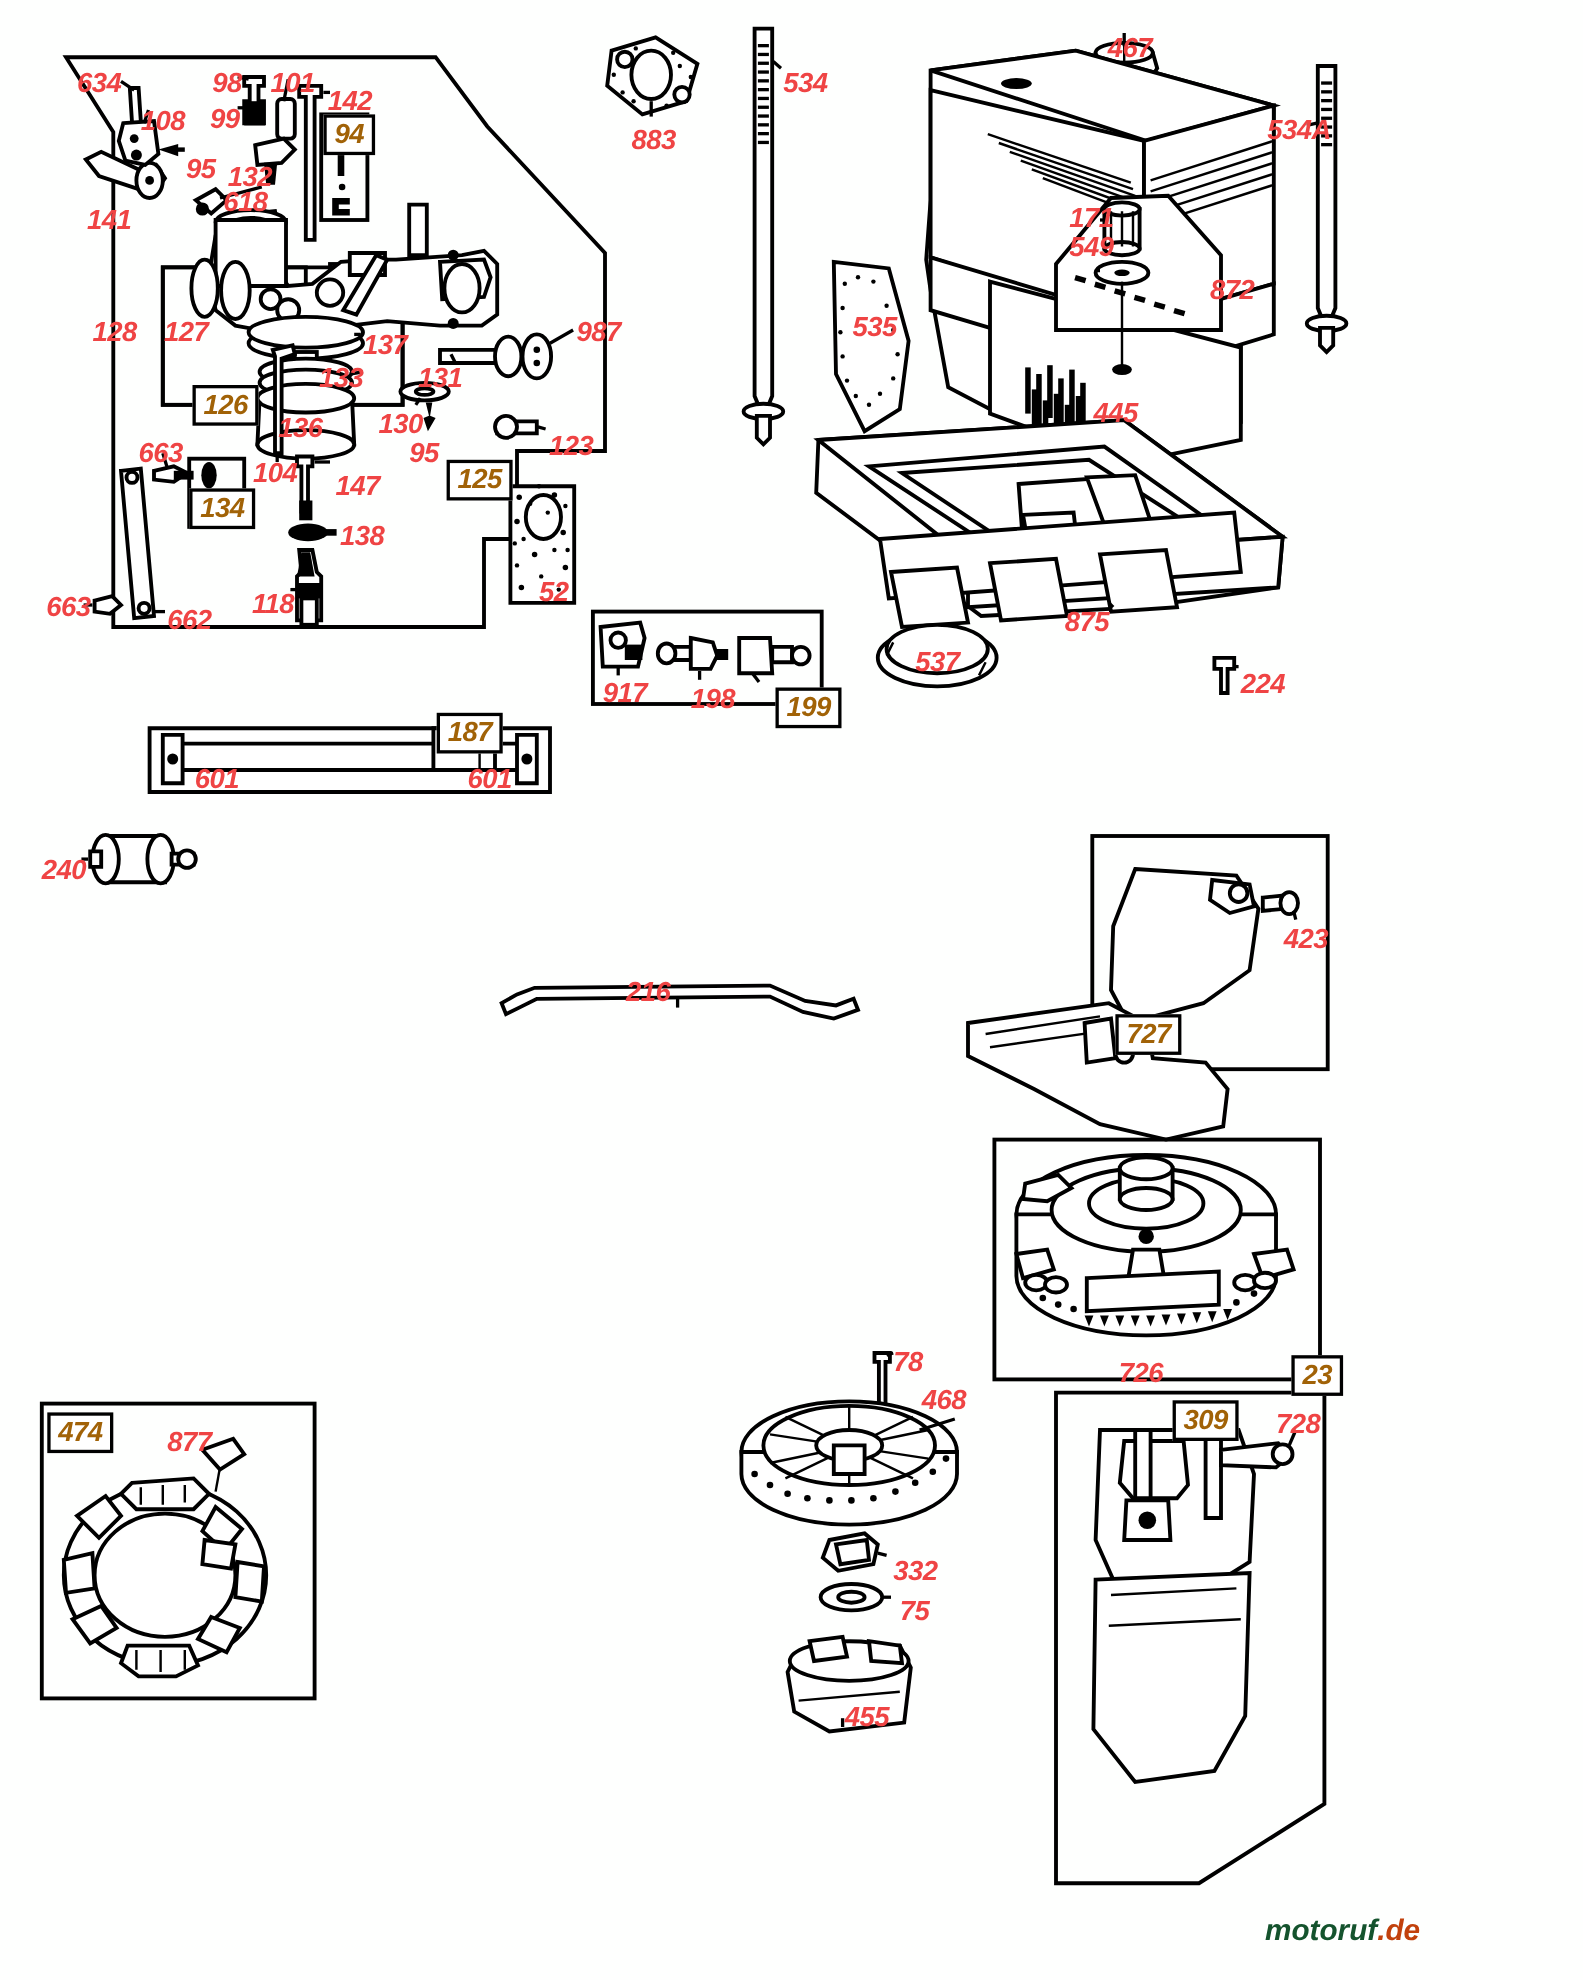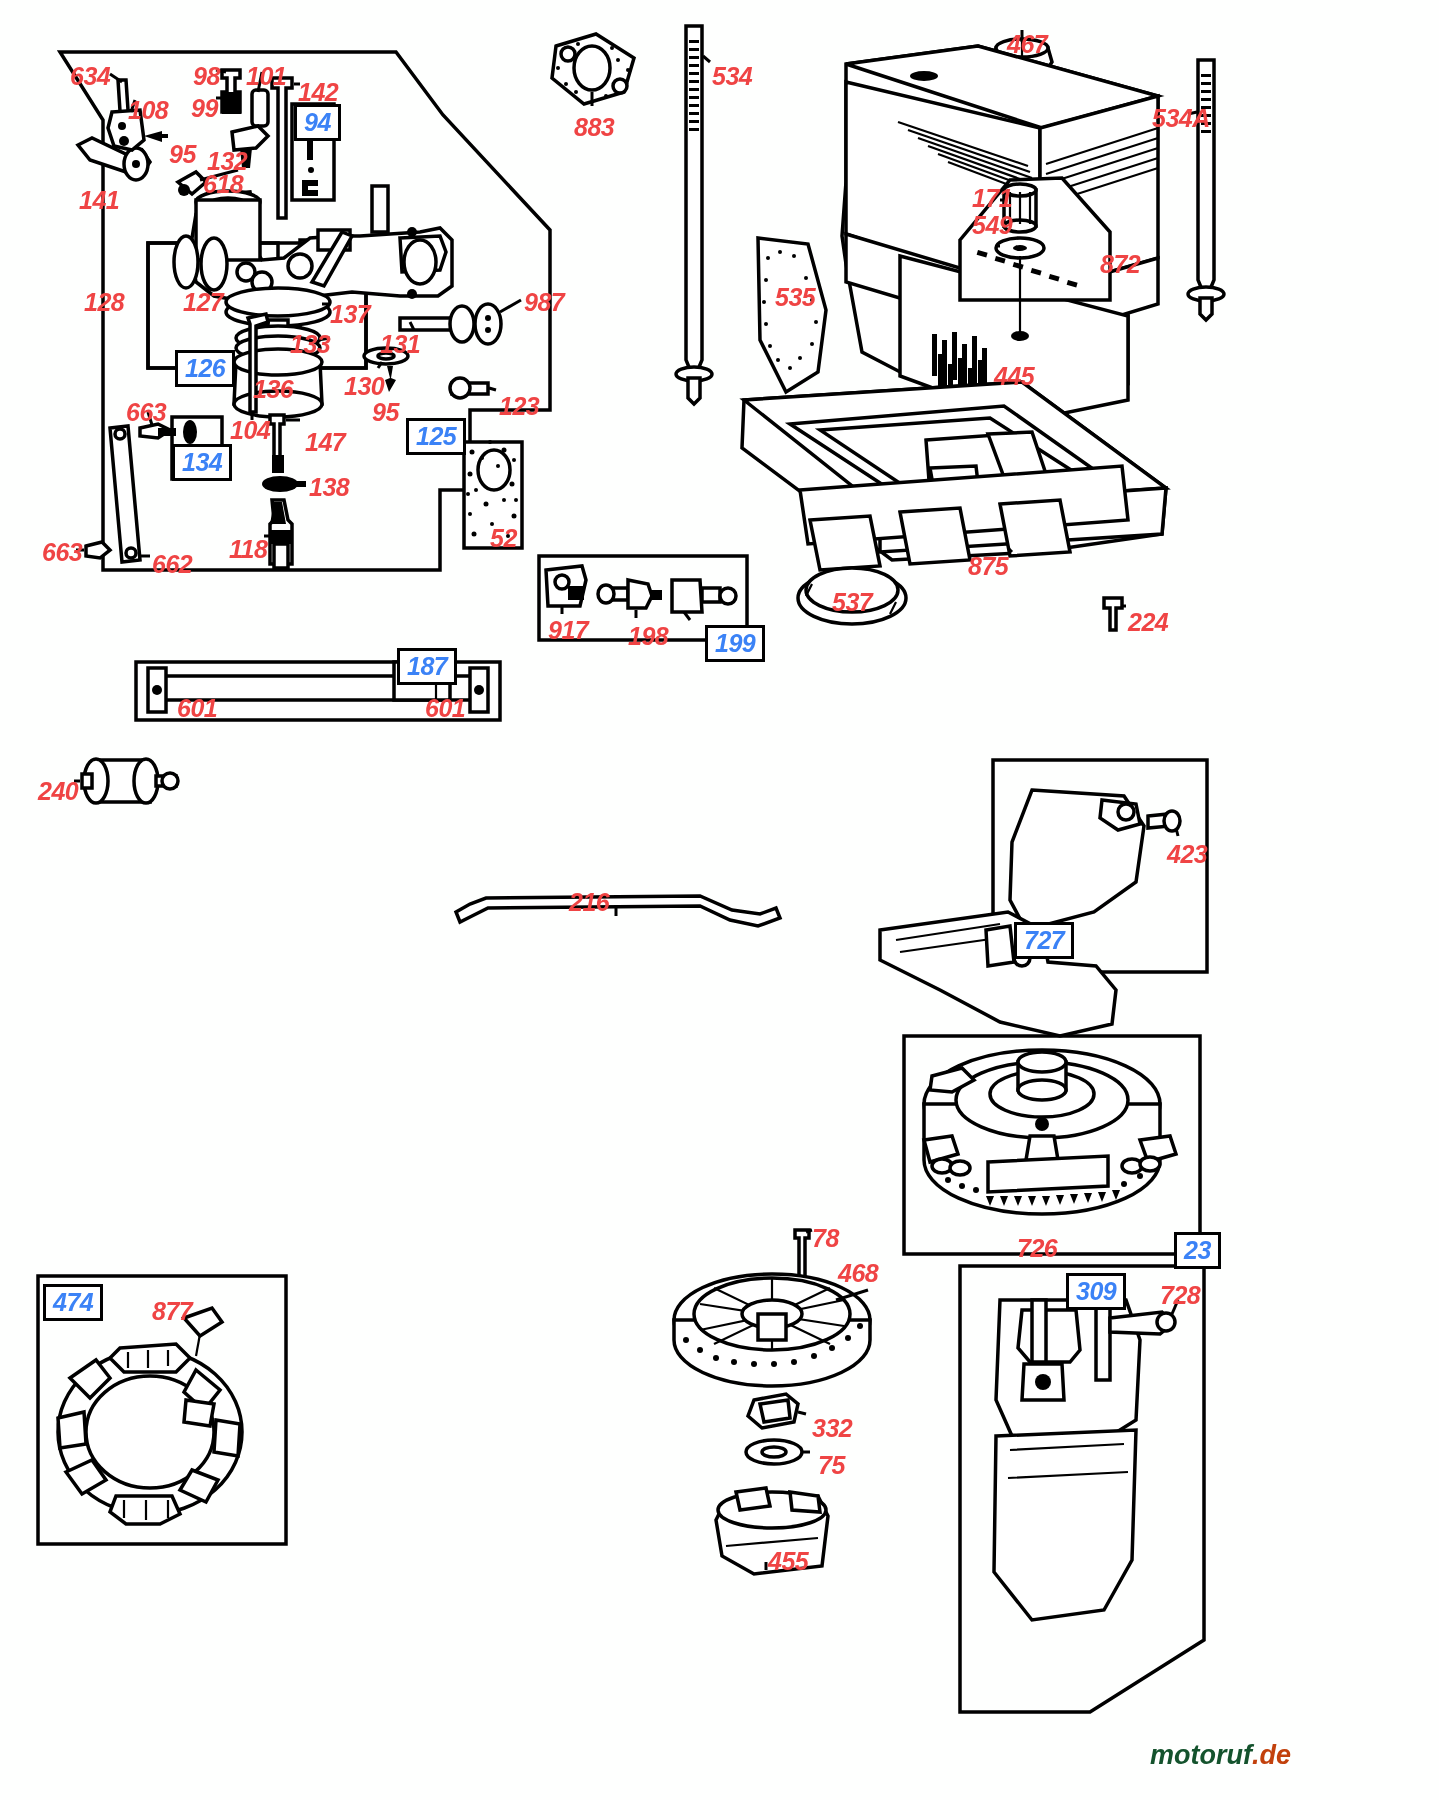--- a/index.html
+++ b/index.html
@@ -1,21 +1,21 @@
 <!DOCTYPE html>
 <html><head>
 <meta charset="utf-8">
 <style>
   html,body{margin:0;padding:0;background:#fff;}
   body{width:1439px;height:1800px;position:relative;font-family:"Liberation Sans",sans-serif;overflow:hidden;}
   #sheet{position:absolute;inset:0;background:#fefffe;}
   .lbl{position:absolute;font-weight:bold;font-style:italic;color:#ef4444;white-space:nowrap;letter-spacing:-0.5px;font-family:"Liberation Sans",sans-serif;}
   .n{font-size:25px;}
   .title{position:absolute;font-size:27px;font-weight:bold;letter-spacing:0.5px;color:#000;font-family:"Liberation Sans",sans-serif;}
-  .boxlbl{position:absolute;border:3px solid #000;background:#fff;font-weight:bold;font-style:italic;font-size:25px;padding:1px 7px;color:#3b82f6;letter-spacing:-0.5px;}
+  .boxlbl{position:absolute;border:3px solid #000;background:#fff;font-weight:bold;font-style:italic;font-size:25px;padding:1px 7px;color:#a16207;letter-spacing:-0.5px;}
   svg{position:absolute;left:0;top:0;overflow:visible;}
   .wm{position:absolute;font-size:27px;font-style:italic;font-weight:bold;}
   .wm .a{color:#14532d;}
   .wm .b{color:#c2410c;}
   .lead{stroke:#000;stroke-width:3;fill:none;}
   .outl{stroke:#000;stroke-width:3.5;fill:#fff;}
   .outlf{stroke:#000;stroke-width:3.5;fill:#fff;}
   .thin{stroke:#000;stroke-width:2.2;fill:none;}
   .solid{fill:#000;stroke:none;}
   .frame{stroke:#000;stroke-width:3.5;fill:none;}
@@ -500,21 +500,21 @@
   <div class="lbl n" style="left:246px;top:62px;">101</div>
   <div class="lbl n" style="left:298px;top:78px;">142</div>
   <div class="lbl n" style="left:128px;top:96px;">108</div>
   <div class="lbl n" style="left:191px;top:94px;">99</div>
   <div class="boxlbl" style="left:294px;top:104px;">94</div>
   <div class="lbl n" style="left:169px;top:140px;">95</div>
   <div class="lbl n" style="left:207px;top:147px;">132</div>
   <div class="lbl n" style="left:203px;top:170px;">618</div>
   <div class="lbl n" style="left:79px;top:186px;">141</div>
   <div class="lbl n" style="left:84px;top:288px;">128</div>
-  <div class="lbl n" style="left:149px;top:288px;padding-left:34px;">127</div>
+  <div class="lbl n" style="left:149px;top:288px;">127</div>
   <div class="boxlbl" style="left:175px;top:350px;">126</div>
   <div class="lbl n" style="left:330px;top:300px;">137</div>
   <div class="lbl n" style="left:290px;top:330px;">133</div>
   <div class="lbl n" style="left:253px;top:375px;">136</div>
   <div class="lbl n" style="left:344px;top:372px;">130</div>
   <div class="lbl n" style="left:372px;top:398px;">95</div>
   <div class="lbl n" style="left:230px;top:416px;">104</div>
   <div class="lbl n" style="left:380px;top:330px;">131</div>
   <div class="lbl n" style="left:524px;top:288px;">987</div>
   <div class="lbl n" style="left:499px;top:392px;">123</div>

